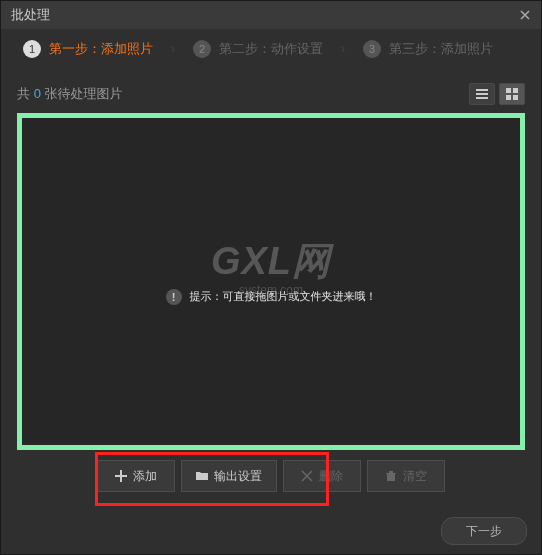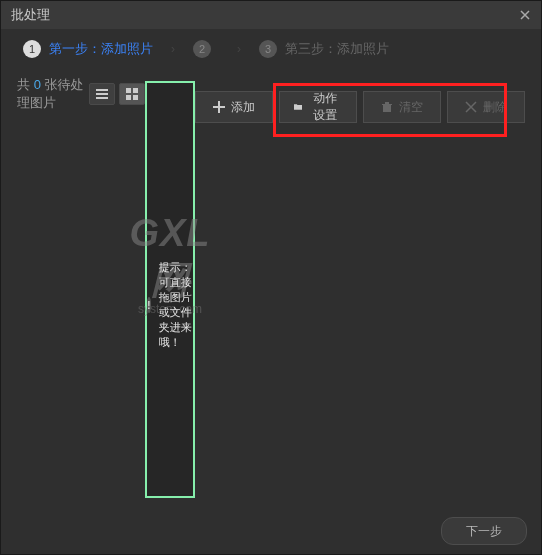--- a/index.html
+++ b/index.html
@@ -11,33 +11,33 @@
       overflow: hidden;
     }
     .window { width: 100%; height: 100%; background: #2f2f2f; border: 1px solid #1a1a1a; display: flex; flex-direction: column; }
     .titlebar { height: 28px; background: #3a3a3a; display: flex; align-items: center; justify-content: space-between; padding: 0 0 0 10px; }
     .titlebar-title { color: #ccc; font-size: 13px; }
     .close-btn { width: 32px; height: 28px; display: flex; align-items: center; justify-content: center; color: #aaa; cursor: pointer; }
     .close-btn svg { width: 10px; height: 10px; }
     .steps { height: 40px; display: flex; align-items: center; padding: 0 8px; background: #2f2f2f; }
     .step { display: flex; align-items: center; padding: 0 14px; height: 100%; position: relative; }
     .step.active .step-num { background: #ddd; color: #333; }
-    .step.active .step-label { color: #3b82f6; }
+    .step.active .step-label { color: #f97316; }
     .step-num { width: 18px; height: 18px; border-radius: 50%; background: #555; color: #888; display: flex; align-items: center; justify-content: center; font-size: 11px; margin-right: 8px; }
     .step-label { color: #666; font-size: 13px; }
     .step-chevron { color: #444; margin: 0 4px; }
-    .content { flex: 1; padding: 12px 16px 10px 16px; display: flex; flex-direction: row; justify-content: space-between; }
+    .content { flex: 1; padding: 12px 16px 10px 16px; display: flex; flex-direction: column; justify-content: space-between; }
     .content-header { display: flex; justify-content: space-between; align-items: center; margin-bottom: 6px; height: 26px; }
     .count-text { color: #999; font-size: 13px; }
     .count-num { color: #4aa8e8; }
     .view-toggle { display: flex; gap: 4px; }
     .view-btn { width: 26px; height: 22px; background: #3f3f3f; border: 1px solid #4a4a4a; display: flex; align-items: center; justify-content: center; cursor: pointer; border-radius: 2px; }
     .view-btn.active { background: #555; }
     .view-btn svg { width: 12px; height: 12px; fill: #ccc; }
-    .drop-area { flex: 1; background: #262626; border: 2px solid #86efac; display: flex; flex-direction: column; align-items: center; justify-content: center; position: relative; }
+    .drop-area { flex: 1; background: #262626; border: 5px solid #86efac; display: flex; flex-direction: column; align-items: center; justify-content: center; position: relative; }
     .watermark { position: absolute; top: 50%; left: 50%; transform: translate(-50%, -75%); text-align: center; opacity: 0.5; }
     .wm-logo { font-size: 38px; font-weight: bold; font-style: italic; color: #888; letter-spacing: 1px; }
     .wm-sub { font-size: 12px; color: #777; margin-top: -4px; }
     .hint-row { display: flex; align-items: center; gap: 8px; margin-top: 30px; z-index: 2; }
     .hint-icon { width: 16px; height: 16px; border-radius: 50%; background: #555; color: #ccc; display: flex; align-items: center; justify-content: center; font-size: 11px; font-weight: bold; }
     .hint-text { color: #e5e5e5; font-size: 11px; }
     .action-row { display: flex; gap: 6px; padding: 10px 0 6px 0; justify-content: center; position: relative; }
     .highlight-box { position: absolute; border: 3px solid #ff2020; left: 78px; top: 2px; width: 234px; height: 54px; pointer-events: none; }
     .action-btn { height: 32px; padding: 4px 14px; background: #3a3a3a; border: 1px solid #4d4d4d; color: #ccc; display: flex; align-items: center; gap: 6px; cursor: pointer; font-size: 12px; border-radius: 0; min-width: 78px; justify-content: center; }
     .action-btn.disabled { color: #666; cursor: default; }
@@ -59,20 +59,21 @@
   </div>
 
   <div class="steps">
     <div class="step active">
       <span class="step-num">1</span>
       <span class="step-label">第一步：添加照片</span>
     </div>
     <span class="step-chevron">›</span>
     <div class="step">
       <span class="step-num">2</span>
+      <span class="step-label">第二步：动作设置</span>
     </div>
     <span class="step-chevron">›</span>
     <div class="step">
       <span class="step-num">3</span>
       <span class="step-label">第三步：添加照片</span>
     </div>
   </div>
 
   <div class="content">
     <div class="content-header">
@@ -114,33 +115,33 @@
       <button class="action-btn">
         <svg viewBox="0 0 12 12">
             <path d="M5 0h2v12H5zM0 5h12v2H0z"></path>
           </svg>
         <span>添加</span>
       </button>
       <button class="action-btn">
         <svg viewBox="0 0 12 12">
             <path d="M0 2h4l1 1h7v7H0z"></path>
           </svg>
-        <span>动作设置</span>
+        <span>输出设置</span>
+      </button>
+      <button class="action-btn disabled">
+        <svg viewBox="0 0 12 12">
+            <path d="M1 1l10 10M11 1L1 11" stroke="currentColor" stroke-width="1.5" fill="none"></path>
+          </svg>
+        <span>删除</span>
       </button>
       <button class="action-btn disabled">
         <svg viewBox="0 0 12 12">
             <path d="M2 3h8v8H2zM4 1h4v2H4zM1 3h10v1H1z"></path>
           </svg>
         <span>清空</span>
-      </button>
-      <button class="action-btn disabled">
-        <svg viewBox="0 0 12 12">
-            <path d="M1 1l10 10M11 1L1 11" stroke="currentColor" stroke-width="1.5" fill="none"></path>
-          </svg>
-        <span>删除</span>
       </button>
     </div>
   </div>
 
   <div class="footer">
     <button class="footer-btn">下一步</button>
   </div>
 </div>
 
 </body></html>

